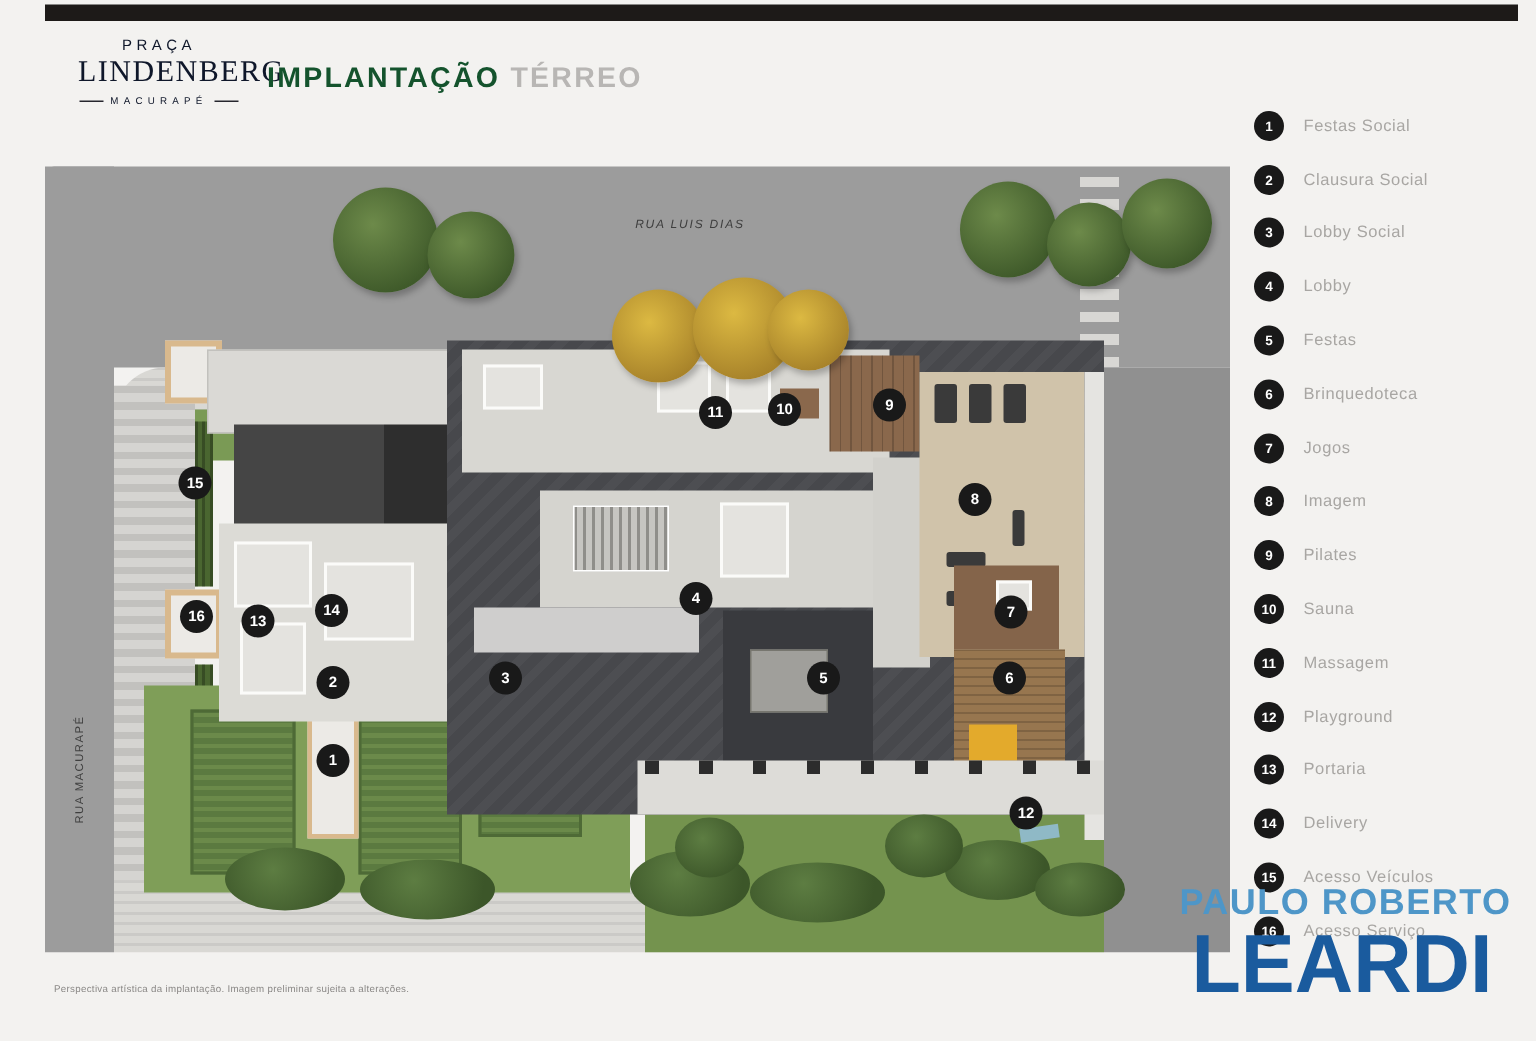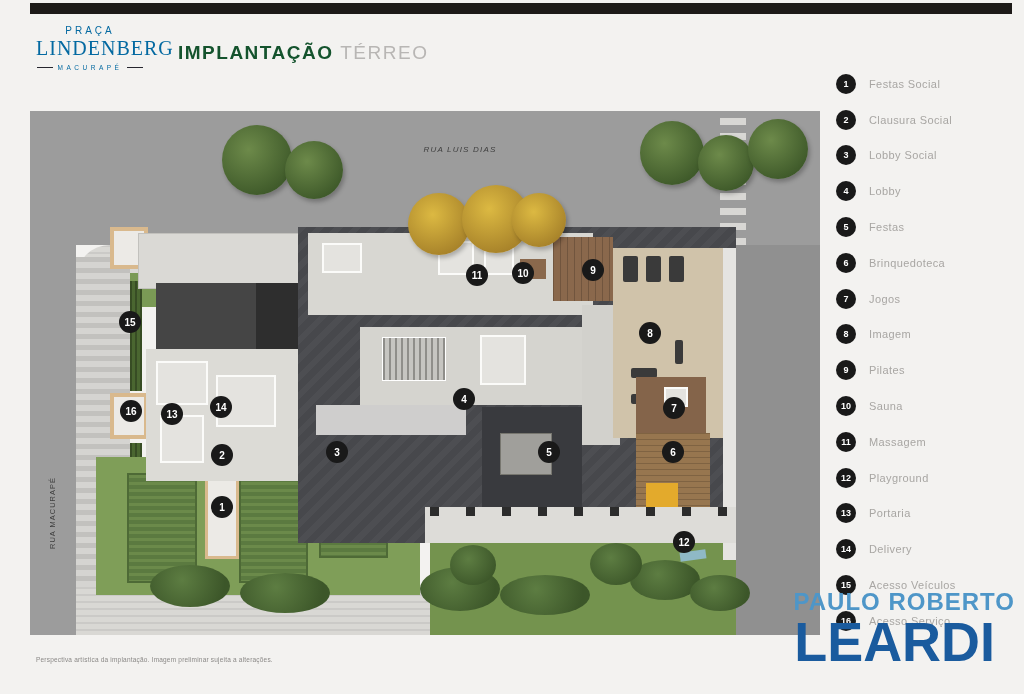--- a/index.html
+++ b/index.html
@@ -2,27 +2,27 @@
 <html><head>
 <meta charset="utf-8">
 <style>
   * { margin:0; padding:0; box-sizing:border-box; }
   html,body { width:1024px; height:694px; }
   body { font-family:"Liberation Sans", sans-serif; background:#f3f2f0; position:relative; overflow:hidden; }
   .abs { position:absolute; }
 
   
   #topbar { left:30px; top:3px; width:982px; height:11px; background:#1d1a18; }
-  #logo { left:36px; top:25px; width:108px; text-align:center; color:#0369a1; }
+  #logo { left:52px; top:25px; width:108px; text-align:center; color:#0f172a; }
   #logo .l1 { font-size:10px; letter-spacing:3px; }
   #logo .l2 { font-family:"Liberation Serif", serif; font-size:20px; letter-spacing:1px; margin-top:1px; }
   #logo .l3 { display:flex; align-items:center; justify-content:center; gap:5px; margin-top:4px; font-size:6.5px; letter-spacing:3.5px; }
   #logo .rule { width:16px; height:1px; background:#26262e; }
   #title { left:178px; top:42px; font-size:19px; font-weight:bold; letter-spacing:1.5px; color:#2e2d2b; white-space:nowrap; }
-  #title .light { color:#b8b6b4; font-weight:400;margin-top:40px; }
+  #title .light { color:#b8b6b4; font-weight:700;margin-top:40px; }
 
   
   #legend { left:836px; top:66px; width:180px; z-index:10; }
   .legend-row { display:flex; align-items:center; height:35.8px; }
   .lcircle { width:20px; height:20px; border-radius:50%; background:#191919; color:#fff; font-size:9px; font-weight:bold; display:flex; align-items:center; justify-content:center; flex:0 0 20px; }
   .llabel { margin-left:13px; font-size:11px; letter-spacing:.4px; color:#a8a6a3; white-space:nowrap; }
 
   
   #watermark { left:779px; top:590px; width:236px; text-align:center; z-index:40; line-height:1; }
   #watermark .w1 { font-size:24px; font-weight:bold; letter-spacing:1px; white-space:nowrap; }
@@ -250,17 +250,17 @@
       <span class="lcircle" style="background: rgb(25, 25, 25);">15</span>
       <span class="llabel">Acesso Veículos</span>
     </div>
     <div class="legend-row">
       <span class="lcircle" style="background: rgb(25, 25, 25);">16</span>
       <span class="llabel">Acesso Serviço</span>
     </div>
   </div>
 
 <div class="abs" id="watermark">
-  <div class="w1" style="color: rgb(78, 150, 200); text-align: right;">PAULO ROBERTO</div>
+  <div class="w1" style="color: rgb(78, 150, 200);">PAULO ROBERTO</div>
   <div class="w2" style="color: rgb(26, 91, 158);">LEARDI</div>
 </div>
 
 <div class="abs" id="disclaimer">Perspectiva artística da implantação. Imagem preliminar sujeita a alterações.</div>
 
 </body></html>

